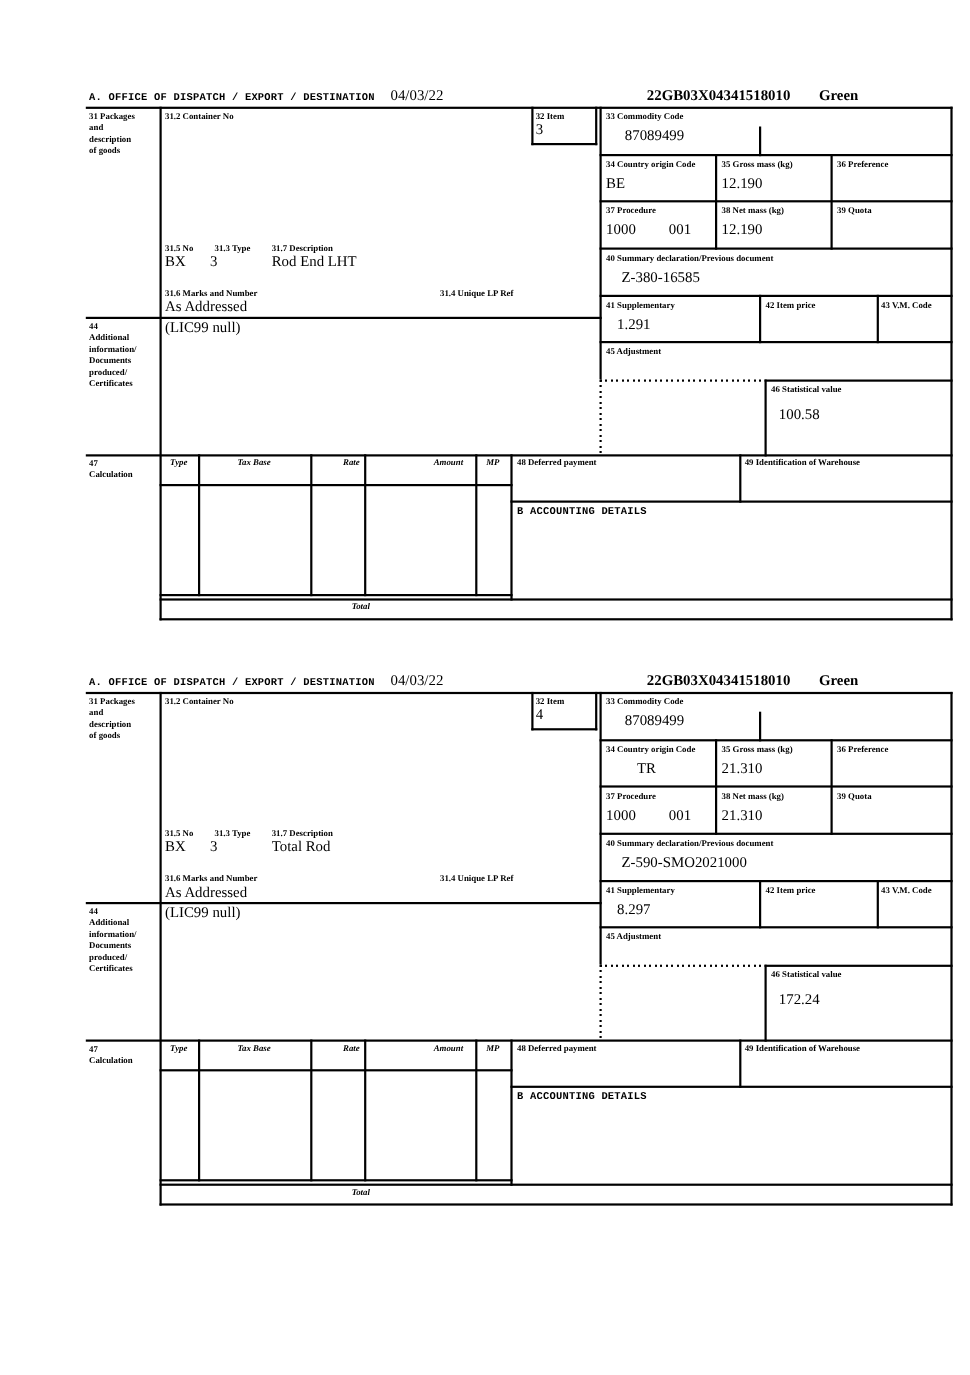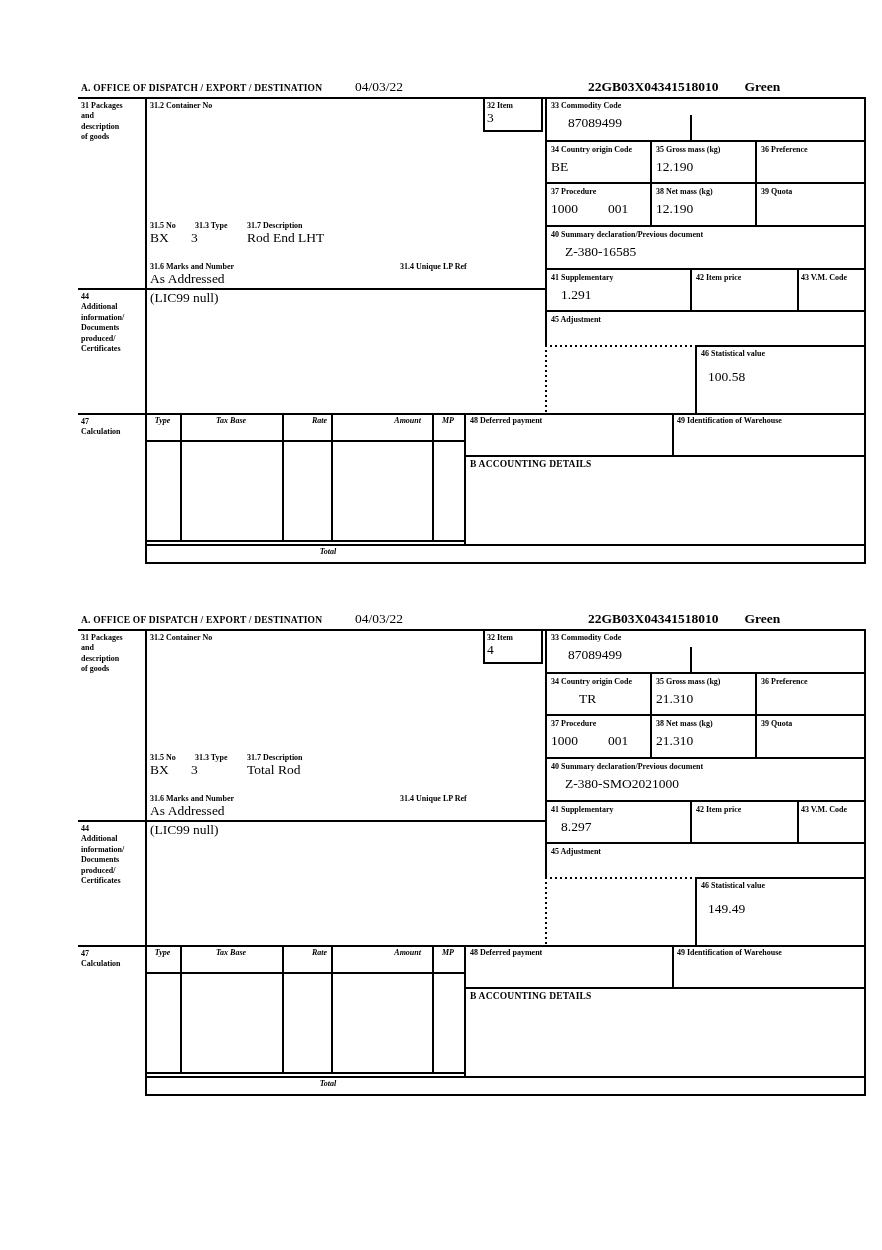--- a/index.html
+++ b/index.html
@@ -5,21 +5,21 @@
   html,body{margin:0;padding:0;background:#fff;}
   .page{position:relative;width:882px;height:1250px;background:#ffffff;overflow:hidden;
         font-family:"Liberation Serif","DejaVu Serif",serif;color:#000;}
   .form{position:absolute;left:78px;width:788px;height:492px;}
   .hl{position:absolute;height:2px;background:#000;}
   .vl{position:absolute;width:2px;background:#000;}
   .hl.dot{background:repeating-linear-gradient(90deg,#000 0 2px,transparent 2px 5px);}
   .vl.dot{background:repeating-linear-gradient(180deg,#000 0 2px,transparent 2px 5px);}
   .lbl{position:absolute;font-size:8px;font-weight:bold;line-height:1.3;white-space:pre-line;}
   .val{position:absolute;font-size:13.5px;font-weight:normal;white-space:pre;}
-  .hdr{position:absolute;font-size:9.5px;font-weight:bold;letter-spacing:.2px;}
+  .hdr{position:absolute;font-size:9.5px;font-weight:bold;letter-spacing:.2px;font-family:Liberation Mono, monospace;}
   .cell{position:absolute;font-size:8px;font-weight:bold;text-align:center;font-style:italic;}
   .refrow{position:absolute;display:flex;gap:26px;font-size:13.5px;font-weight:bold;}
 </style>
 </head>
 <body>
 
 <div class="page">
   <div class="form" id="slot-0" style="top:78px">
 
   <div class="hdr" style="left:3px;top:5px">A.  OFFICE OF DISPATCH / EXPORT / DESTINATION</div>
@@ -206,28 +206,28 @@
   <div class="lbl" style="left:578px;top:67px">35 Gross mass (kg)</div>
   <div class="val" style="left:578px;top:81px">21.310</div>
   <div class="lbl" style="left:683px;top:67px">36 Preference</div>
   <div class="lbl" style="left:473px;top:109px">37 Procedure</div>
   <div class="val" style="left:473px;top:123px">1000</div>
   <div class="val" style="left:530px;top:123px">001</div>
   <div class="lbl" style="left:578px;top:109px">38 Net mass (kg)</div>
   <div class="val" style="left:578px;top:123px">21.310</div>
   <div class="lbl" style="left:683px;top:109px">39 Quota</div>
   <div class="lbl" style="left:473px;top:152px">40 Summary declaration/Previous document</div>
-  <div class="val" style="left:487px;top:166px">Z-380-SMO2021000</div>
+  <div class="val" style="left:487px;top:166px">Z-590-SMO2021000</div>
   <div class="lbl" style="left:473px;top:195px">41 Supplementary</div>
   <div class="val" style="left:483px;top:209px">8.297</div>
   <div class="lbl" style="left:618px;top:195px">42 Item price</div>
   <div class="lbl" style="left:723px;top:195px">43 V.M. Code</div>
   <div class="lbl" style="left:473px;top:237px">45 Adjustment</div>
   <div class="lbl" style="left:623px;top:271px">46 Statistical value</div>
-  <div class="val" style="left:630px;top:291px">149.49</div>
+  <div class="val" style="left:630px;top:291px">172.24</div>
 
   <div class="cell" style="left:67px;top:338px;width:35px">Type</div>
   <div class="cell" style="left:102px;top:338px;width:102px">Tax Base</div>
   <div class="cell" style="left:204px;top:338px;width:45px;text-align:right">Rate</div>
   <div class="cell" style="left:253px;top:338px;width:90px;text-align:right">Amount</div>
   <div class="cell" style="left:354px;top:338px;width:32px">MP</div>
 
   <div class="lbl" style="left:392px;top:338px">48 Deferred payment</div>
   <div class="lbl" style="left:599px;top:338px">49 Identification of Warehouse</div>
   <div class="hdr" style="left:392px;top:381px">B ACCOUNTING DETAILS</div>

